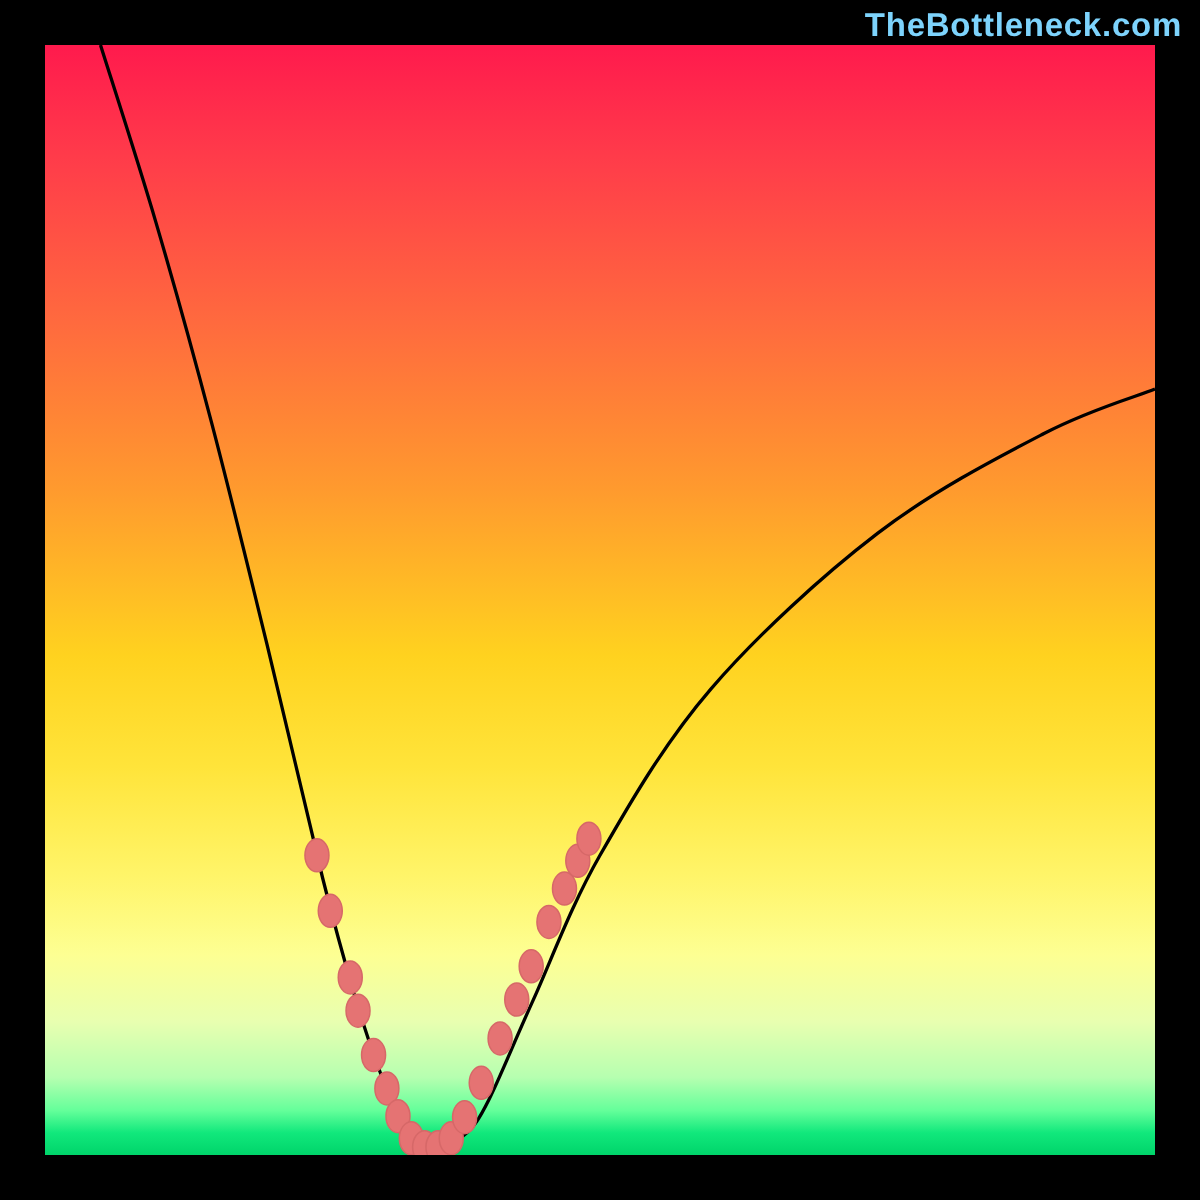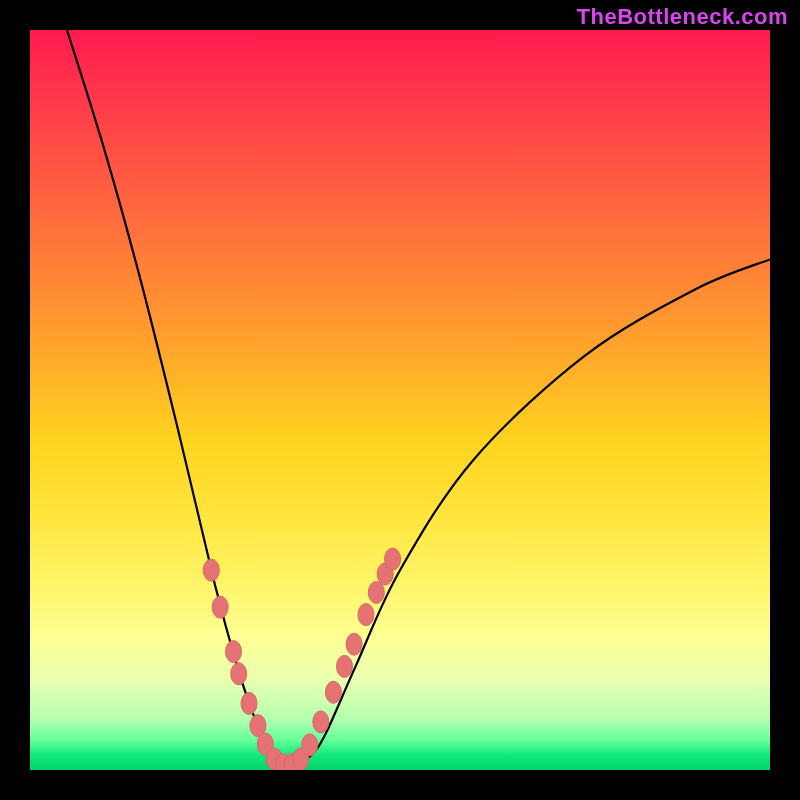--- a/index.html
+++ b/index.html
@@ -36,21 +36,21 @@
       #b6ffb0 93%,
       #64ff9a 96%,
       #11e87c 98%,
       #00d46a 100%
     );
   }
   .watermark {
     position: absolute;
     top: 4px;
     right: 12px;
-    color: #d946ef;
+    color: #7dd3fc;
     font-size: 22px;
     font-weight: 600;
     letter-spacing: 0.5px;
     user-select: none;
   }
   svg.curve {
     position: absolute;
     left: 0;
     top: 0;
     width: 740px;

